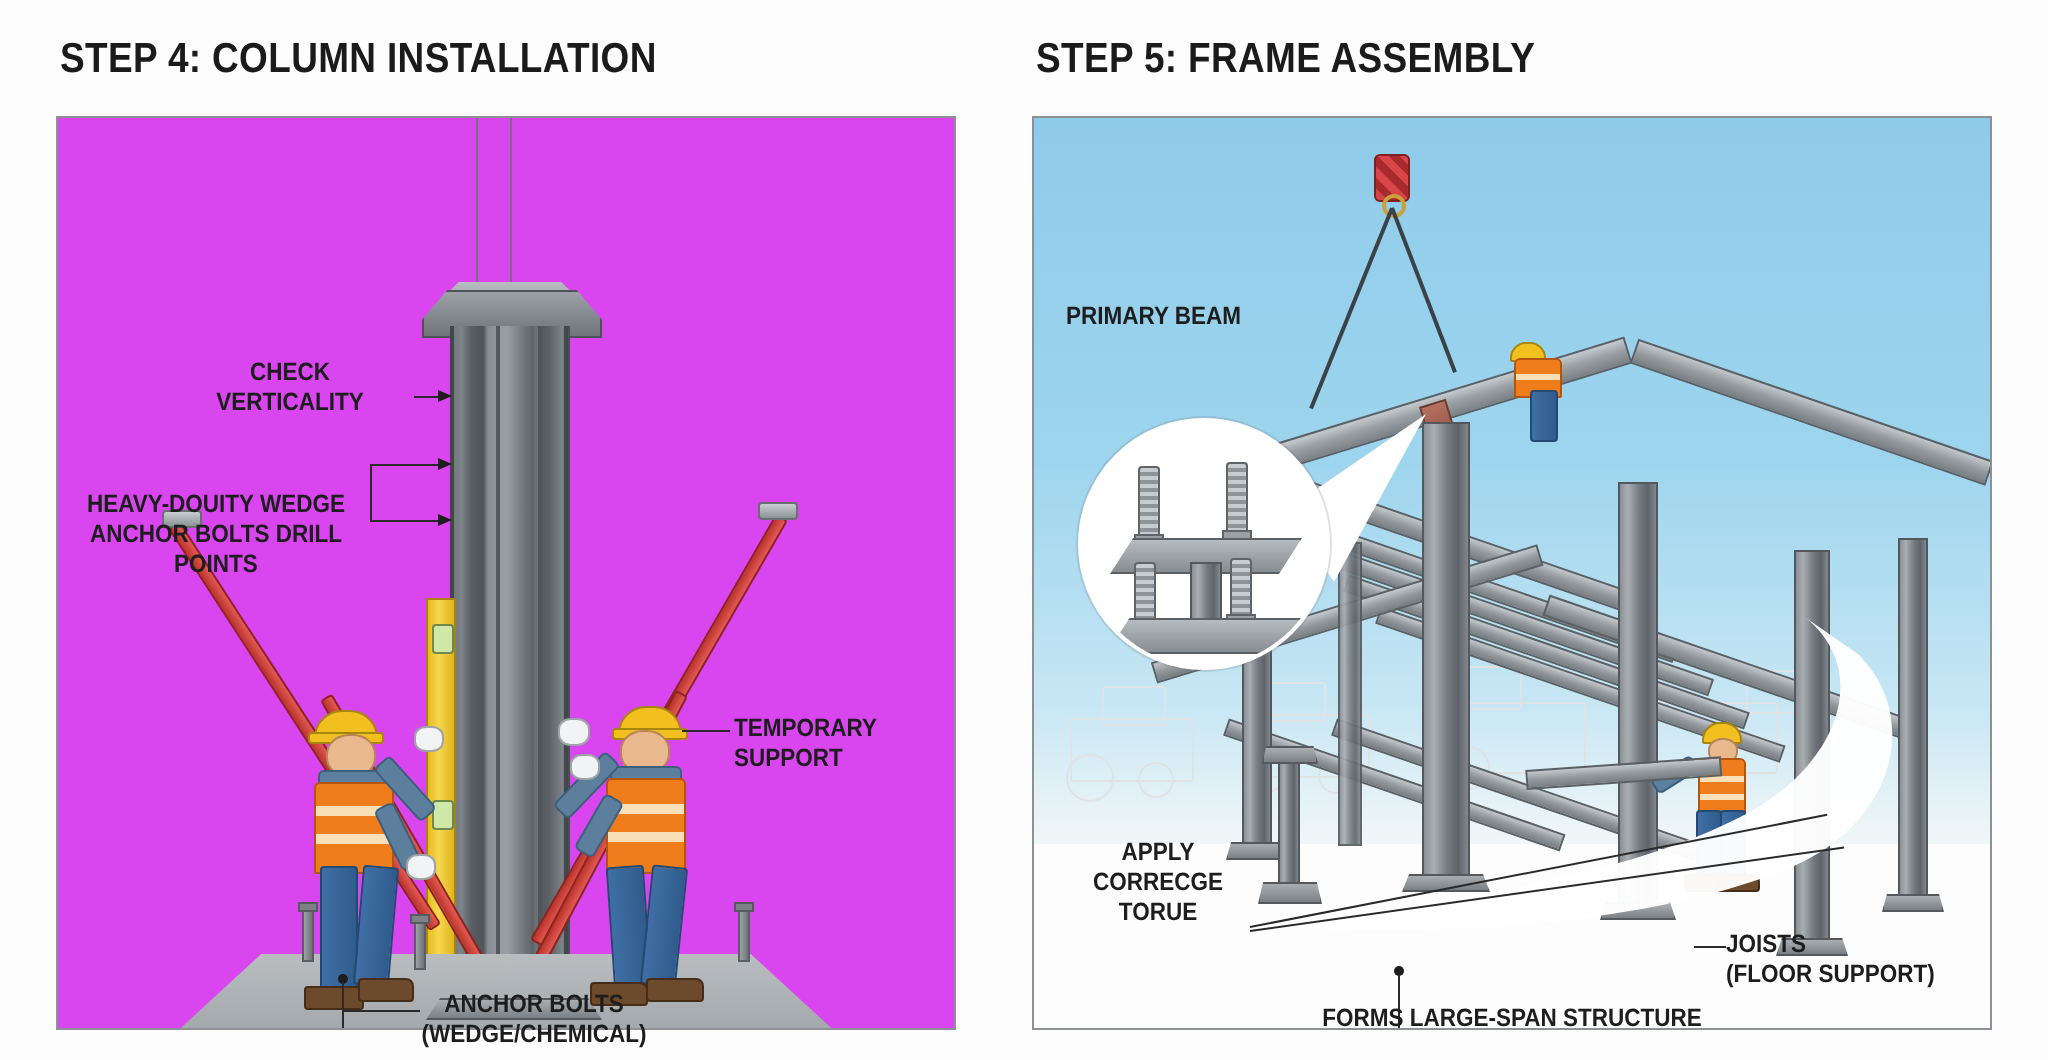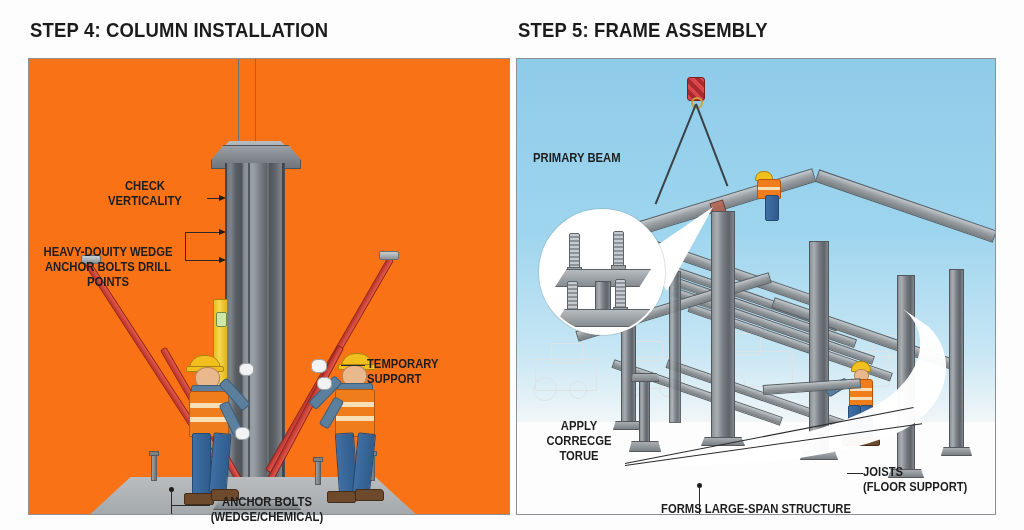--- a/index.html
+++ b/index.html
@@ -27,21 +27,21 @@
     white-space:nowrap;
     margin:0 0 14px 2px;
     height:26px;
   }
   .frame{
     position:relative;
     border:1.5px solid #8d9196;
     background:#ffffff;
     overflow:hidden;
   }
-  #frame-left{width:448px;height:455px;background:#f97316;padding-left:32px;}
+  #frame-left{width:448px;height:455px;background:#d946ef;}
   #frame-right{width:478px;height:455px;
     background:linear-gradient(180deg,#8ecbe9 0%,#9ed5ee 38%,#c6e6f4 64%,#f2f7f8 80%,#fdfdfd 92%);}
 
   
   .lbl{
     position:absolute;
     font-family:"Liberation Sans", sans-serif;
     font-weight:bold;
     font-size:12.5px;
     line-height:15px;

